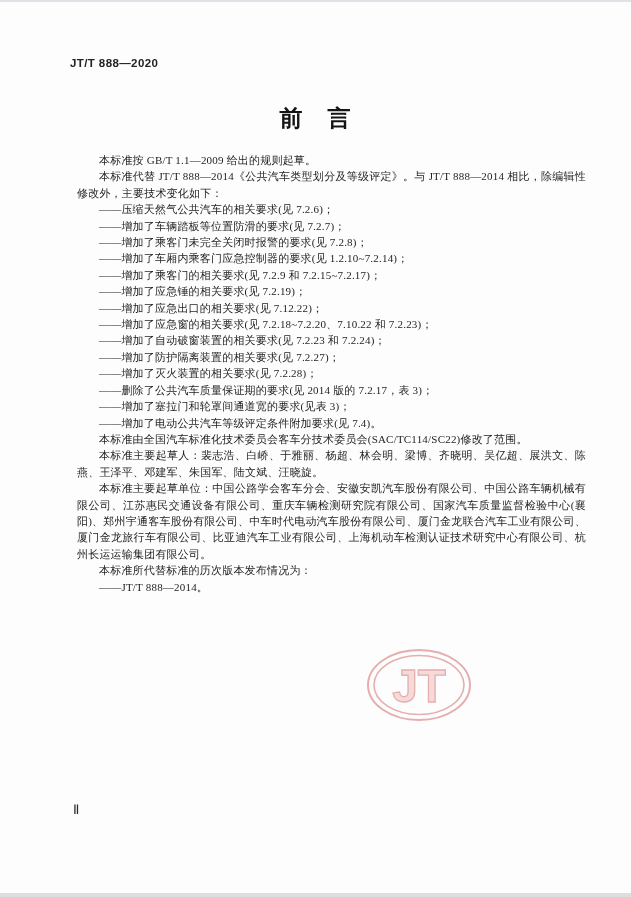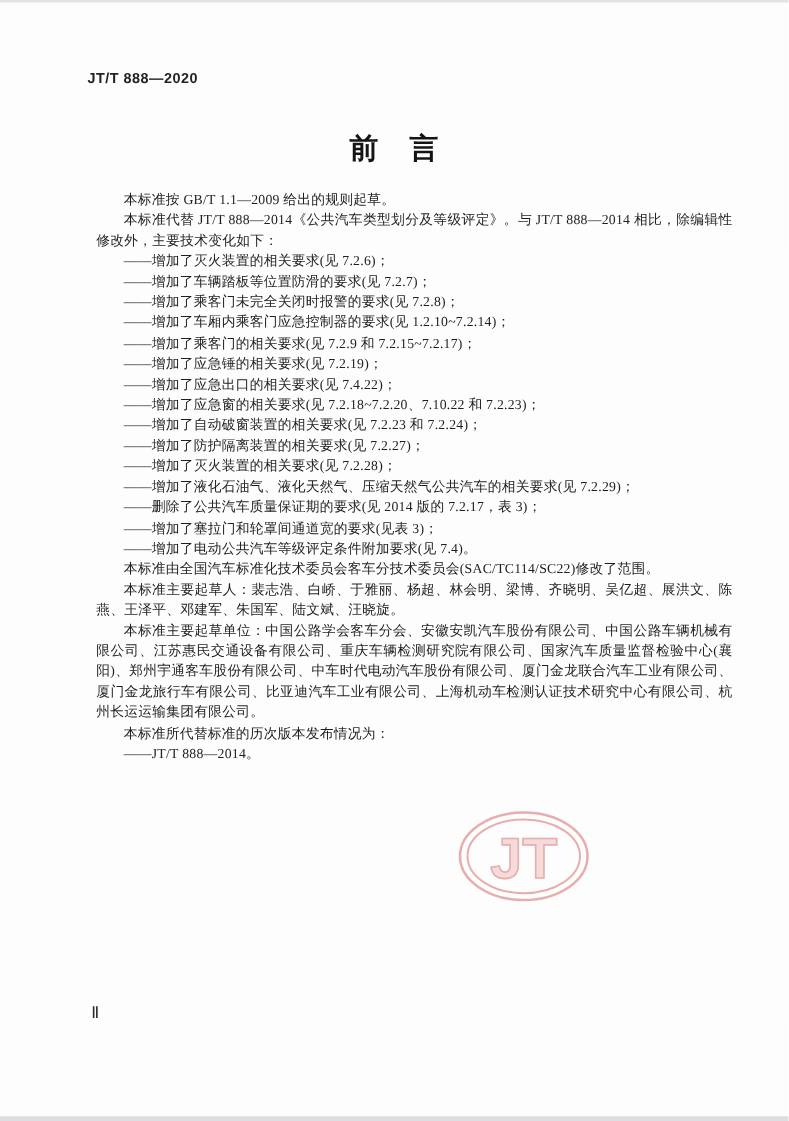--- a/index.html
+++ b/index.html
@@ -59,32 +59,31 @@
   <div class="header-code">JT/T 888—2020</div>
 
   <h1 class="title">前　言</h1>
 
   <div class="content">
     <div class="repeat-group">
         <p class="para">本标准按 GB/T 1.1—2009 给出的规则起草。</p>
         <p class="para">本标准代替 JT/T 888—2014《公共汽车类型划分及等级评定》。与 JT/T 888—2014 相比，除编辑性修改外，主要技术变化如下：</p>
       </div>
     <div class="repeat-group">
-        <p class="para">——增加了灭火装置的相关要求(见 7.2.6)；</p>
+        <p class="para">——压缩天然气公共汽车的相关要求(见 7.2.6)；</p>
         <p class="para">——增加了车辆踏板等位置防滑的要求(见 7.2.7)；</p>
         <p class="para">——增加了乘客门未完全关闭时报警的要求(见 7.2.8)；</p>
         <p class="para">——增加了车厢内乘客门应急控制器的要求(见 1.2.10~7.2.14)；</p>
         <p class="para">——增加了乘客门的相关要求(见 7.2.9 和 7.2.15~7.2.17)；</p>
         <p class="para">——增加了应急锤的相关要求(见 7.2.19)；</p>
-        <p class="para">——增加了应急出口的相关要求(见 7.4.22)；</p>
+        <p class="para">——增加了应急出口的相关要求(见 7.12.22)；</p>
         <p class="para">——增加了应急窗的相关要求(见 7.2.18~7.2.20、7.10.22 和 7.2.23)；</p>
         <p class="para">——增加了自动破窗装置的相关要求(见 7.2.23 和 7.2.24)；</p>
         <p class="para">——增加了防护隔离装置的相关要求(见 7.2.27)；</p>
         <p class="para">——增加了灭火装置的相关要求(见 7.2.28)；</p>
-        <p class="para">——增加了液化石油气、液化天然气、压缩天然气公共汽车的相关要求(见 7.2.29)；</p>
         <p class="para">——删除了公共汽车质量保证期的要求(见 2014 版的 7.2.17，表 3)；</p>
         <p class="para">——增加了塞拉门和轮罩间通道宽的要求(见表 3)；</p>
         <p class="para">——增加了电动公共汽车等级评定条件附加要求(见 7.4)。</p>
       </div>
     <div class="repeat-group">
         <p class="para">本标准由全国汽车标准化技术委员会客车分技术委员会(SAC/TC114/SC22)修改了范围。</p>
         <p class="para">本标准主要起草人：裴志浩、白峤、于雅丽、杨超、林会明、梁博、齐晓明、吴亿超、展洪文、陈燕、王泽平、邓建军、朱国军、陆文斌、汪晓旋。</p>
         <p class="para">本标准主要起草单位：中国公路学会客车分会、安徽安凯汽车股份有限公司、中国公路车辆机械有限公司、江苏惠民交通设备有限公司、重庆车辆检测研究院有限公司、国家汽车质量监督检验中心(襄阳)、郑州宇通客车股份有限公司、中车时代电动汽车股份有限公司、厦门金龙联合汽车工业有限公司、厦门金龙旅行车有限公司、比亚迪汽车工业有限公司、上海机动车检测认证技术研究中心有限公司、杭州长运运输集团有限公司。</p>
         <p class="para">本标准所代替标准的历次版本发布情况为：</p>
       </div>

